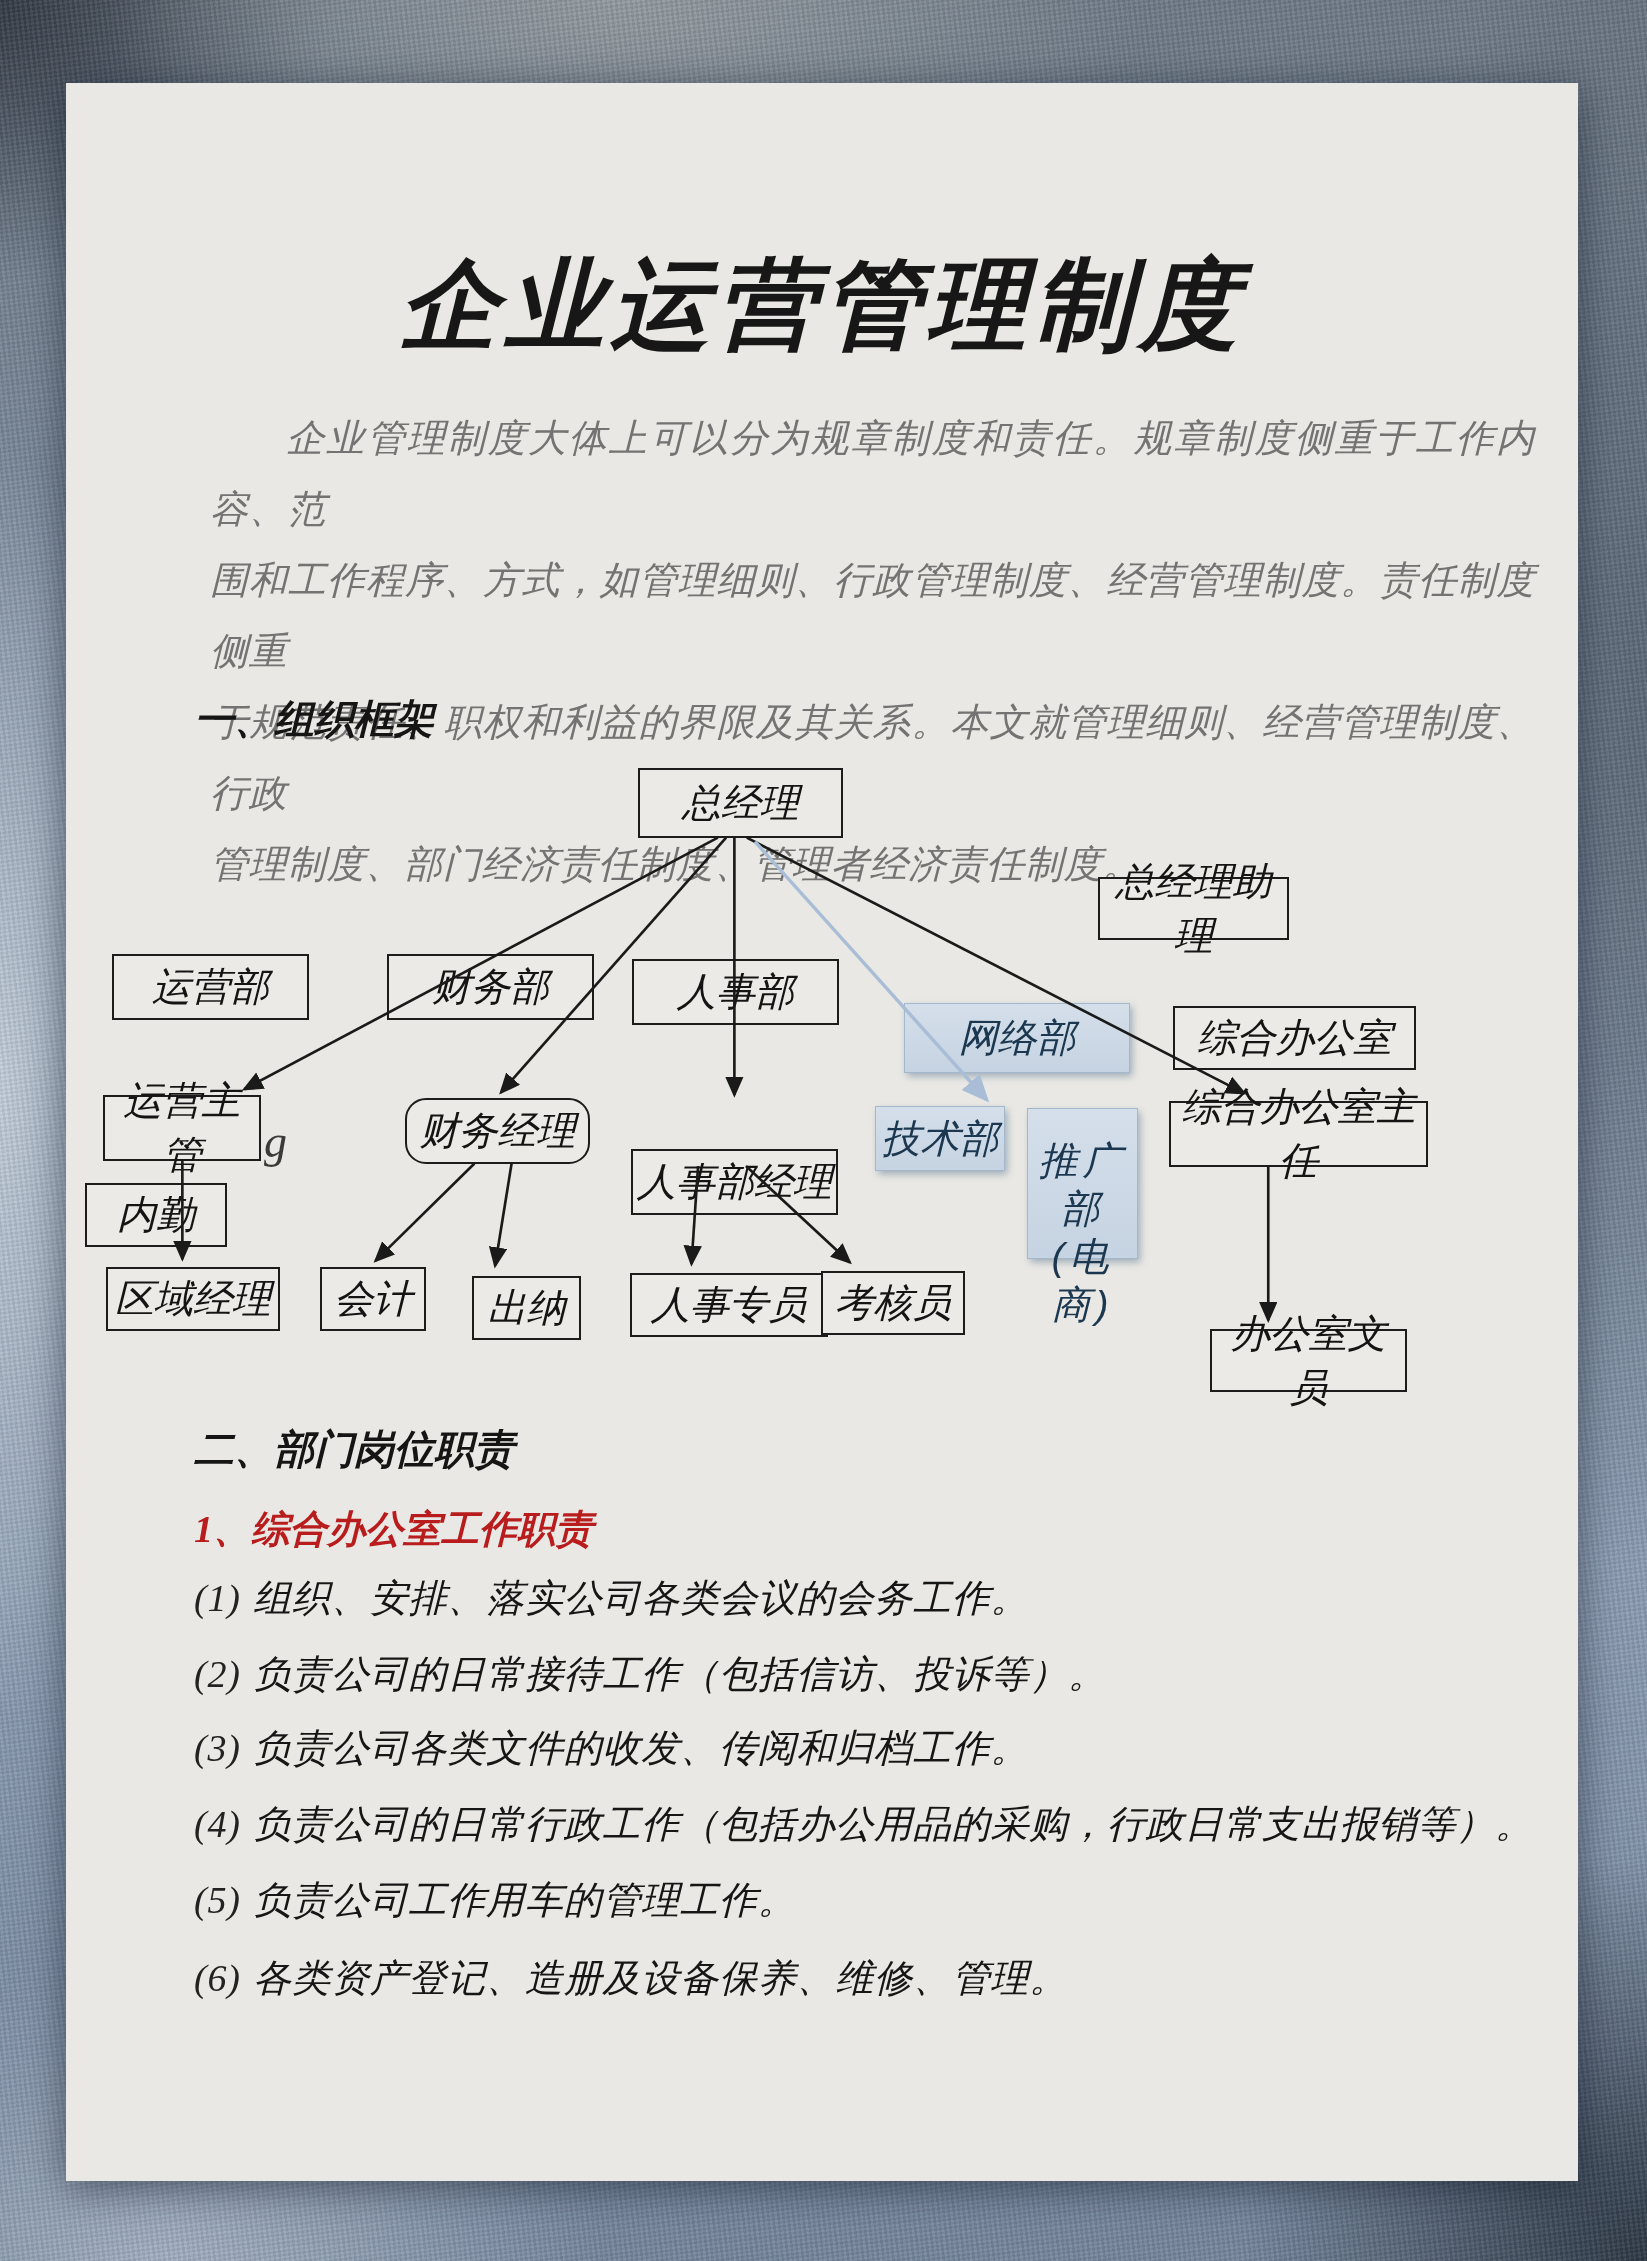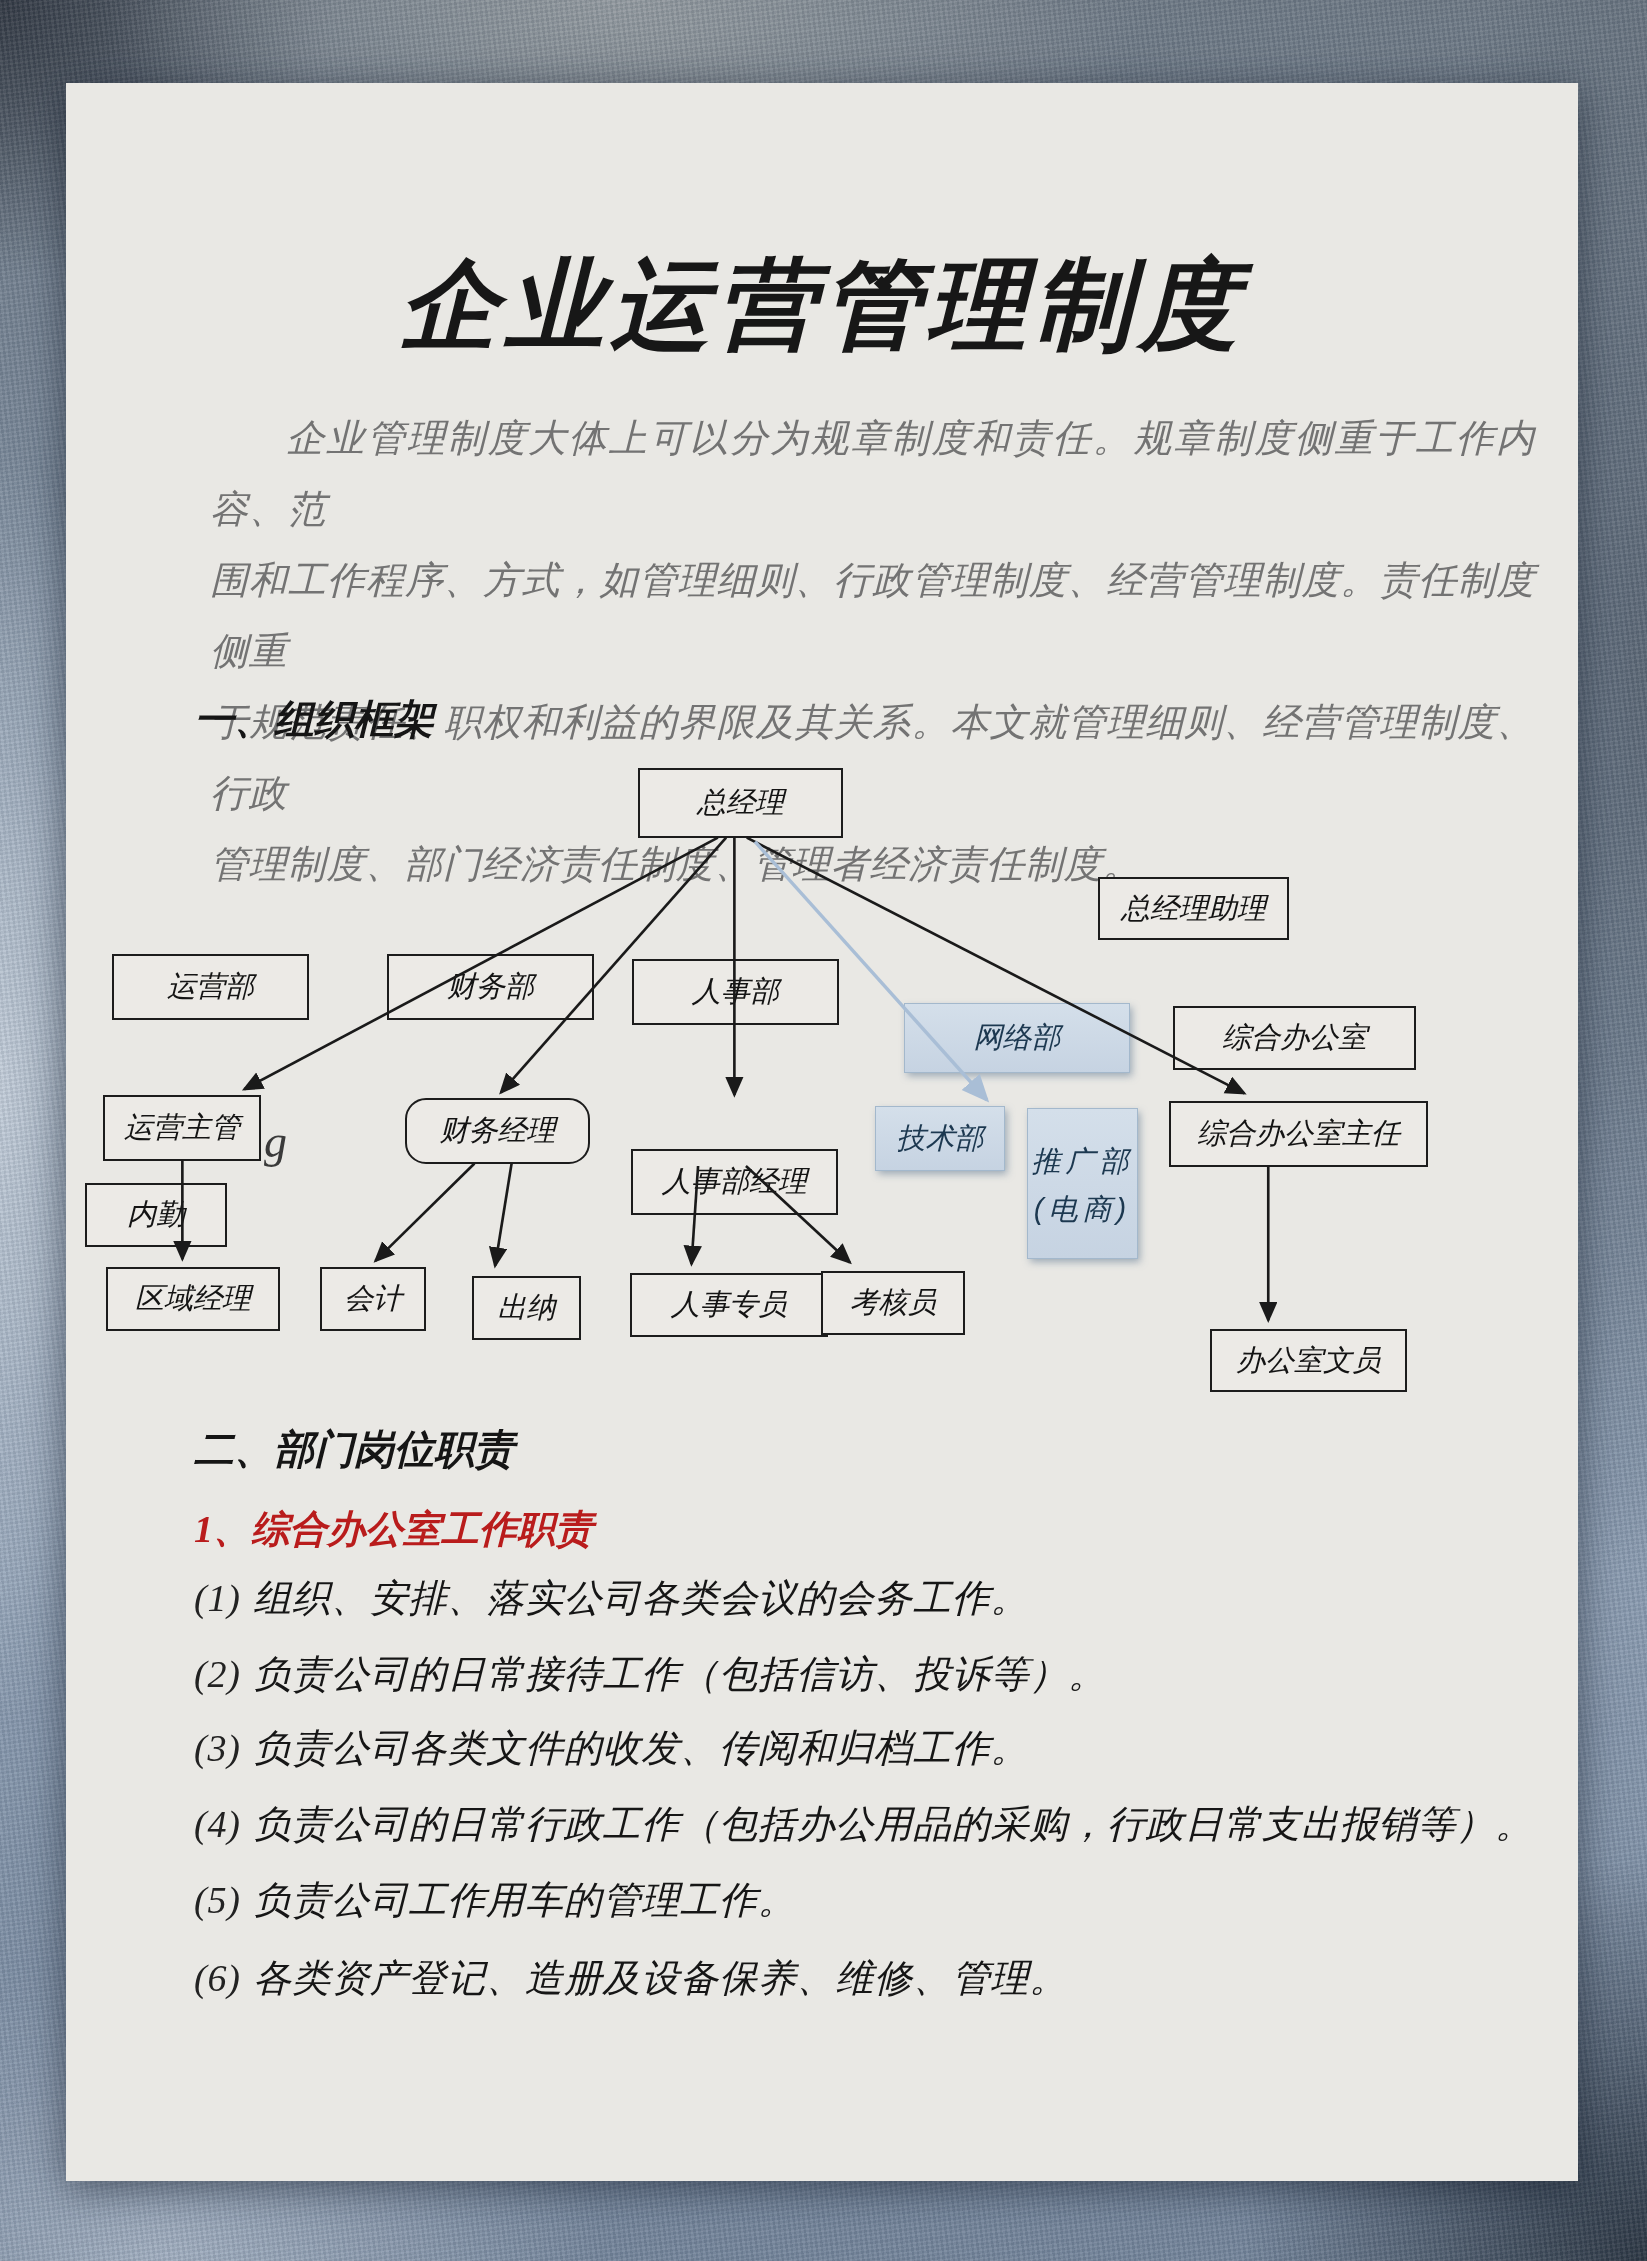--- a/index.html
+++ b/index.html
@@ -38,21 +38,21 @@
   .h-sub .snum{font-family:"Liberation Serif",serif;font-weight:bold;}
   .li{position:absolute;left:128px;width:1353px;font-size:38px;color:#161616;letter-spacing:0.8px;}
   .li .num{font-family:"Liberation Serif",serif;display:inline-block;min-width:51px;color:#222;}
   .li .txt{margin-left:8.3px;}
   .li1{top:1490px;}.li2{top:1566px;}.li3{top:1640px;}
   .li4{top:1716px;}.li5{top:1792px;}.li6{top:1870px;}
 
   
   .obox,.bbox{
     position:absolute;display:flex;align-items:center;justify-content:center;
-    font-size:29px;color:#141414;text-align:center;box-sizing:border-box;
+    font-size:39px;color:#141414;text-align:center;box-sizing:border-box;
   }
   .obox{background:#eceae6;border:2.5px solid #1c1c1c;}
   .bbox{background:linear-gradient(180deg,#d4dfea,#c6d3e2);border:1.7px solid #a3b8cc;
         color:#1c3850;box-shadow:2.5px 4.1px 7.4px rgba(105,128,152,0.6);}
   .bx0 {left:572px;top:685px;width:205px;height:70px;}
   .bx1 {left:1032px;top:794px;width:191px;height:63px;}
   .bx2 {left:46px;top:871px;width:197px;height:66px;}
   .bx3 {left:321px;top:871px;width:207px;height:66px;}
   .bx4 {left:566px;top:876px;width:207px;height:66px;}
   .bx5 {left:838px;top:920px;width:226px;height:70px;}

